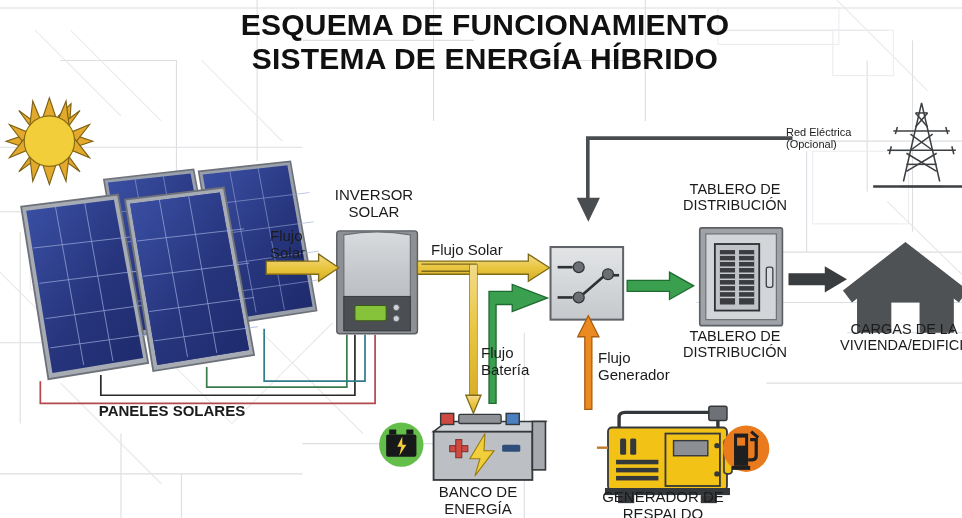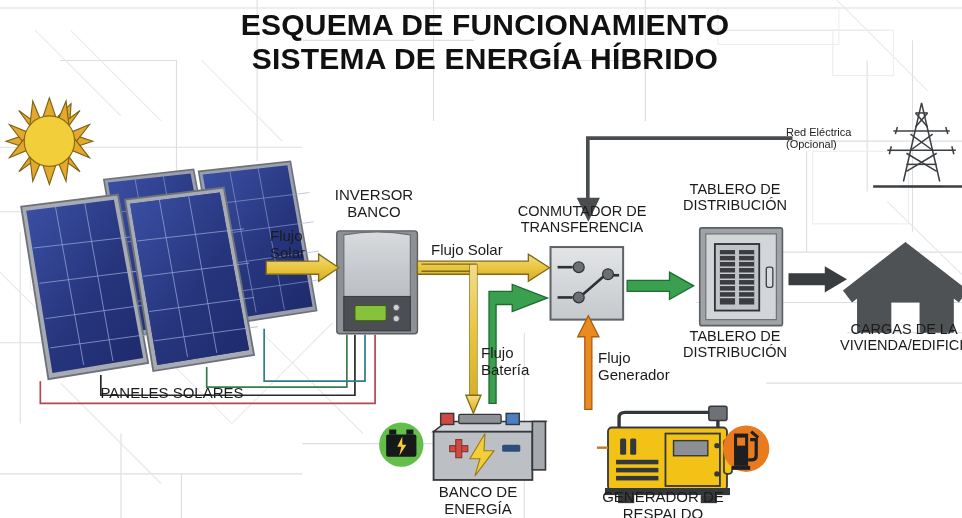--- a/index.html
+++ b/index.html
@@ -358,32 +358,30 @@
       <path d="M572,196 L595,196 L583.5,220 Z" fill="#4a4d50"></path>
     </g>
 
     <g>
       <path d="M782,271 L818,271 L818,264 L840,277 L818,290 L818,283 L782,283 Z" fill="#3a3d40"></path>
     </g>
 
     <path d="M592,444 L603,444" stroke="#c27a2a" stroke-width="2.4" fill="none"></path>
   </svg>
 
-  <div class="lbl cap" style="left:57px;top:385px;width:230px;font-size:15px;">PANELES SOLARES</div>
+  <div class="lbl cap" style="left:57px;top:403px;width:230px;font-size:15px;font-weight:bold;">PANELES SOLARES</div>
 
   <div class="lbl flow" style="left:270px;top:228px;width:70px;white-space:pre-line;">Flujo
 Solar</div>
 
   <div class="lbl cap" style="left:324px;top:187px;width:100px;white-space:pre-line;font-size:15px;">INVERSOR
-BANCO</div>
+SOLAR</div>
 
   <div class="lbl flow" style="left:431px;top:242px;width:110px;">Flujo Solar</div>
 
-  <div class="lbl cap" style="left:512px;top:203px;width:140px;white-space:pre-line;font-size:14.5px;">CONMUTADOR DE
-TRANSFERENCIA</div>
 
   <div class="lbl cap" style="left:683px;top:181px;width:104px;white-space:pre-line;font-size:14.5px;">TABLERO DE
 DISTRIBUCIÓN</div>
 
   <div class="lbl cap" style="left:683px;top:328px;width:104px;white-space:pre-line;font-size:14.5px;">TABLERO DE
 DISTRIBUCIÓN</div>
 
   <div class="lbl cap" style="left:786px;top:126px;width:105px;white-space:pre-line;font-size:11px;text-align:left;">Red Eléctrica
 (Opcional)</div>
 

